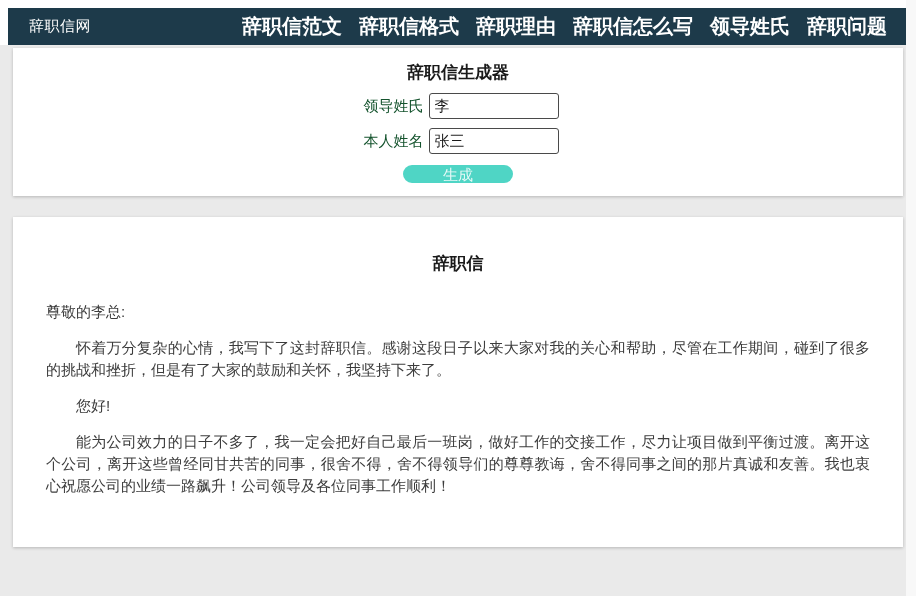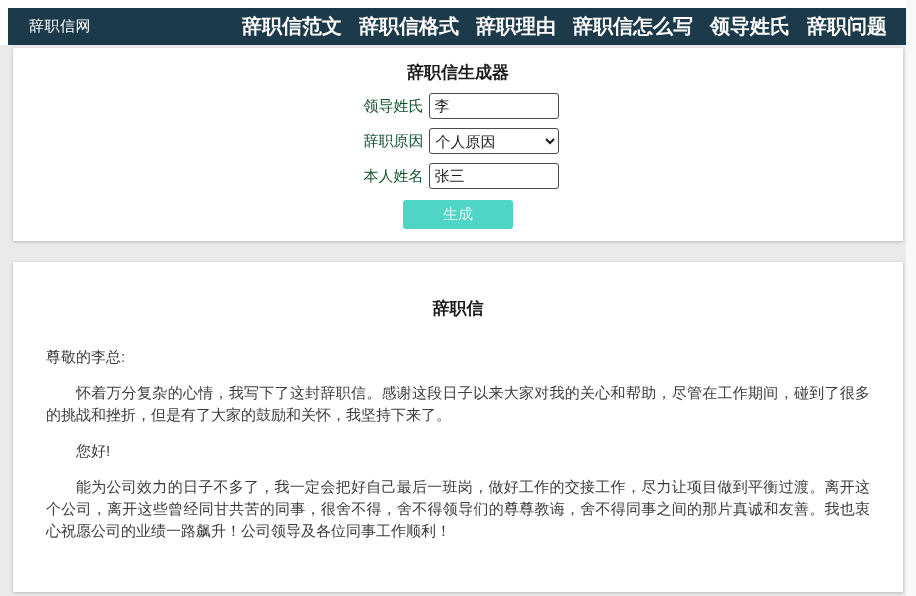--- a/index.html
+++ b/index.html
@@ -83,25 +83,25 @@
     padding: 0 5px;
     box-sizing: border-box;
     background: #ffffff;
     color: #1a1a1a;
     font-family: inherit;
   }
   .form-row select { padding: 0 2px; }
   .btn-row { text-align: center; margin-top: 11px; }
   .generate-btn {
     width: 110px;
-    height: 29px;
+    height: 18px;
     background: #4fd5c5;
     color: rgba(255,255,255,0.85);
     border: none;
-    border-radius: 3px;
+    border-radius: 10px;
     font-size: 15px;
     font-family: inherit;
     cursor: pointer;
   }
   
   .letter-card {
     margin-top: 21px;
     padding: 20px 17px 26px;
     box-sizing: border-box;
     min-height: 330px;
@@ -141,26 +141,20 @@
 
 <div class="main">
 
   <div class="card generator-card">
     <h2 class="card-title">辞职信生成器</h2>
     <div class="form-row">
       <label>领导姓氏</label>
       <input type="text" value="李" style="">
     </div>
     <div class="form-row">
-      <label>辞职原因</label>
-      <select>
-        <option>个人原因</option>
-      </select>
-    </div>
-    <div class="form-row">
       <label>本人姓名</label>
       <input type="text" value="张三" style="">
     </div>
     <div class="btn-row">
       <button class="generate-btn">生成</button>
     </div>
   </div>
 
   <div class="card letter-card">
     <h2 class="card-title">辞职信</h2>

